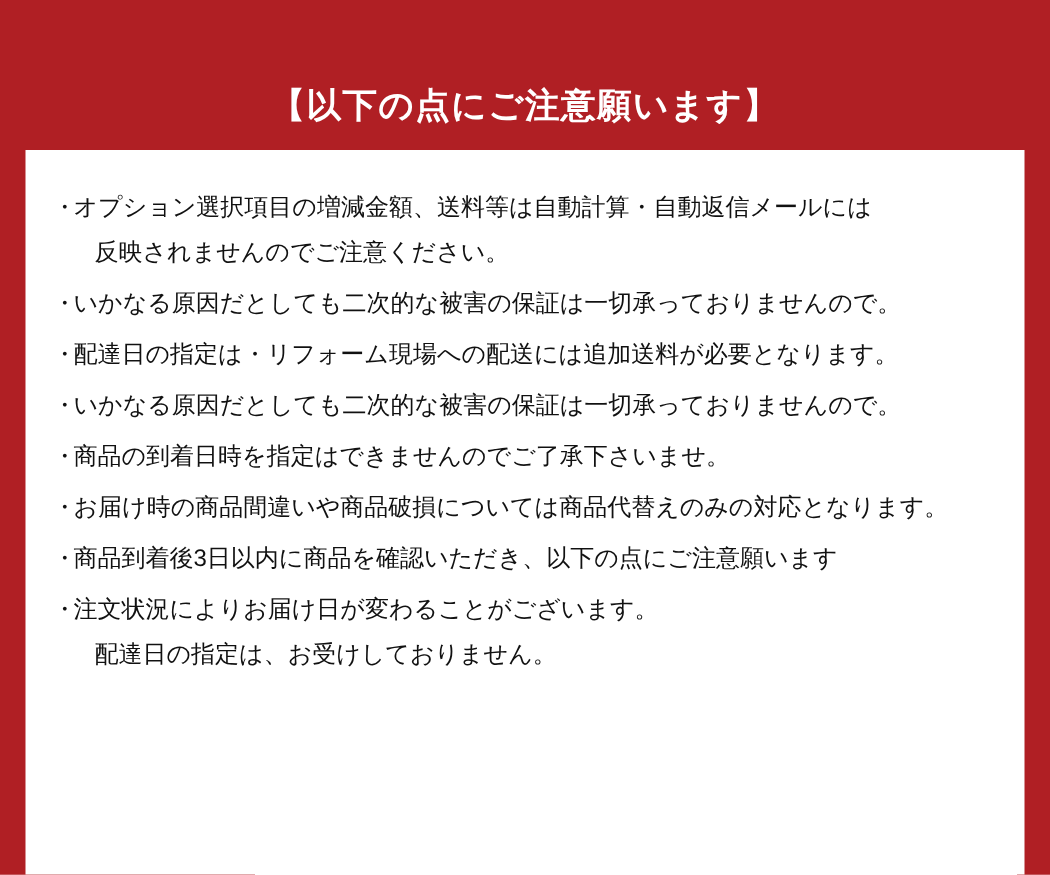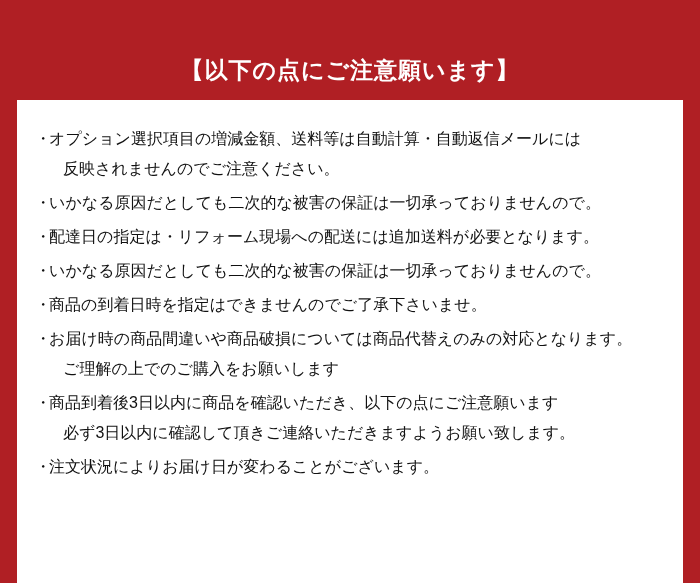--- a/index.html
+++ b/index.html
@@ -103,30 +103,29 @@
       <div class="item">
         <div class="bullet">・</div>
         <div class="item-text">
           <div class="line">商品の到着日時を指定はできませんのでご了承下さいませ。</div>
         </div>
       </div>
       <div class="item">
         <div class="bullet">・</div>
         <div class="item-text">
           <div class="line">お届け時の商品間違いや商品破損については商品代替えのみの対応となります。</div>
-          <div class="line indent">ご理解の上でのご購入をお願いします</div>
         </div>
       </div>
       <div class="item">
         <div class="bullet">・</div>
         <div class="item-text">
           <div class="line">商品到着後3日以内に商品を確認いただき、以下の点にご注意願います</div>
-          <div class="line indent">必ず3日以内に確認して頂きご連絡いただきますようお願い致します。</div>
         </div>
       </div>
       <div class="item">
         <div class="bullet">・</div>
         <div class="item-text">
           <div class="line">注文状況によりお届け日が変わることがございます。</div>
+          <div class="line indent">配達日の指定は、お受けしておりません。</div>
         </div>
       </div>
     </div>
 </div>
 
 </body></html>

